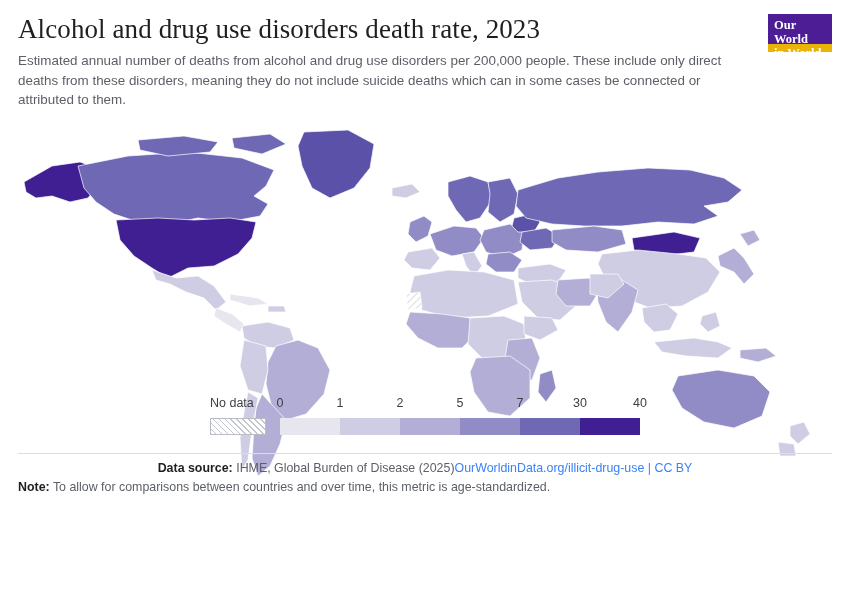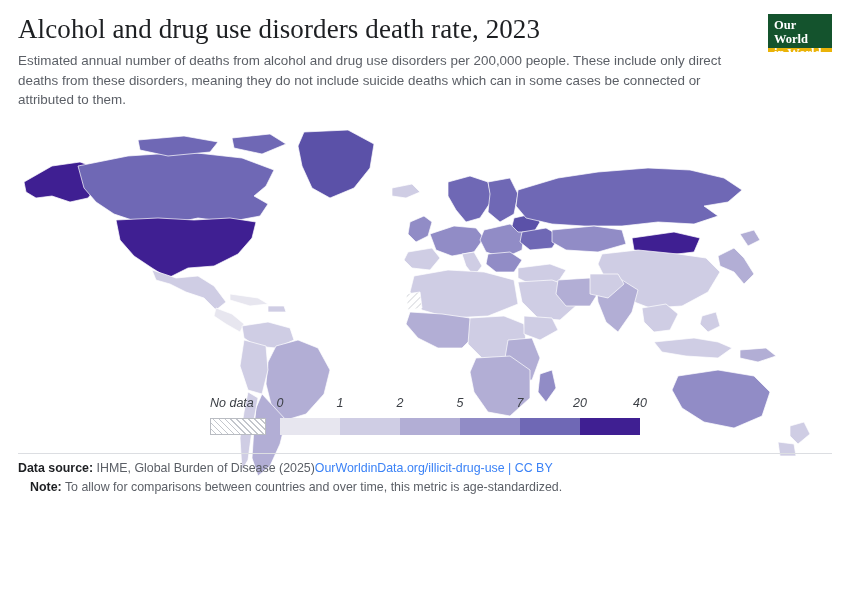--- a/index.html
+++ b/index.html
@@ -40,30 +40,30 @@
     color: #5b5f66;
     max-width: 735px;
     margin: 0;
   }
   .owid-logo {
     position: absolute;
     top: 0px;
     right: 0px;
     width: 64px;
     height: 38px;
-    background: #14532d;
+    background: #4c1d95;
     color: #ffffff;
     font-family: "Liberation Serif", serif;
     font-weight: 700;
     font-size: 12.5px;
     line-height: 14px;
     text-align: left;
     padding: 4px 5px 0 6px;
     box-sizing: border-box;
-    border-bottom: 4px solid #eab308;
+    border-bottom: 8px solid #eab308;
   }
   .owid-logo span { display: block; }
 
   
   .map-wrap {
     position: relative;
     width: 814px;
     height: 360px;
     margin-top: 16px;
   }
@@ -79,21 +79,20 @@
     left: 210px;
     bottom: 62px;
     width: 450px;
     height: 46px;
   }
   .legend-labels {
     position: relative;
     height: 17px;
     font-size: 12.5px;
     color: #3b3f45;
-    font-style: italic;
   }
   .legend-labels .nodata-label {
     position: absolute;
     left: 0px;
     top: 0px;
   }
   .legend-tick {
     position: absolute;
     top: 0px;
     transform: translateX(-50%);
@@ -140,33 +139,33 @@
     left: 18px;
     right: 18px;
     bottom: 10px;
   }
   .footer-rule {
     border-top: 1px solid #dcdee2;
     margin-bottom: 7px;
   }
   .footer-row {
     display: flex;
-    justify-content: flex-start;
+    justify-content: center;
     align-items: baseline;
     font-size: 12.4px;
     color: #5b5f66;
   }
   .footer-left b { color: #1d1f22; font-weight: 700; }
   .footer-right { color: #3b82f6; }
   .footer-note {
     margin-top: 5px;
     font-size: 12.4px;
     color: #5b5f66;
   }
-  .footer-note b { color: #1d1f22; font-weight: 700; margin-left: 12px; }
+  .footer-note b { color: #1d1f22; font-weight: 700; }
 </style>
 </head>
 <body>
 
 <div class="page">
 
   <div class="header">
     <h1 class="title">Alcohol and drug use disorders death rate, 2023</h1>
     <p class="subtitle">Estimated annual number of deaths from alcohol and drug use disorders per 200,000 people. These include only direct deaths from these disorders, meaning they do not include suicide deaths which can in some cases be connected or attributed to them.</p>
     <div class="owid-logo">
@@ -256,21 +255,21 @@
   </div>
 
   <div class="legend">
     <div class="legend-labels">
       <span class="nodata-label">No data</span>
       <span class="legend-tick" style="left:70px">0</span>
       <span class="legend-tick" style="left:130px">1</span>
       <span class="legend-tick" style="left:190px">2</span>
       <span class="legend-tick" style="left:250px">5</span>
       <span class="legend-tick" style="left:310px">7</span>
-      <span class="legend-tick" style="left:370px">20</span>
+      <span class="legend-tick" style="left:370px">30</span>
       <span class="legend-tick" style="left:430px">40</span>
     </div>
     <div class="legend-bars">
       <div class="nodata-swatch"></div>
       <div class="scale-bars">
         <div style="background:#e7e6ef"></div>
         <div style="background:#cfcde4"></div>
         <div style="background:#b2aed5"></div>
         <div style="background:#918cc6"></div>
         <div style="background:#6f68b5"></div>

